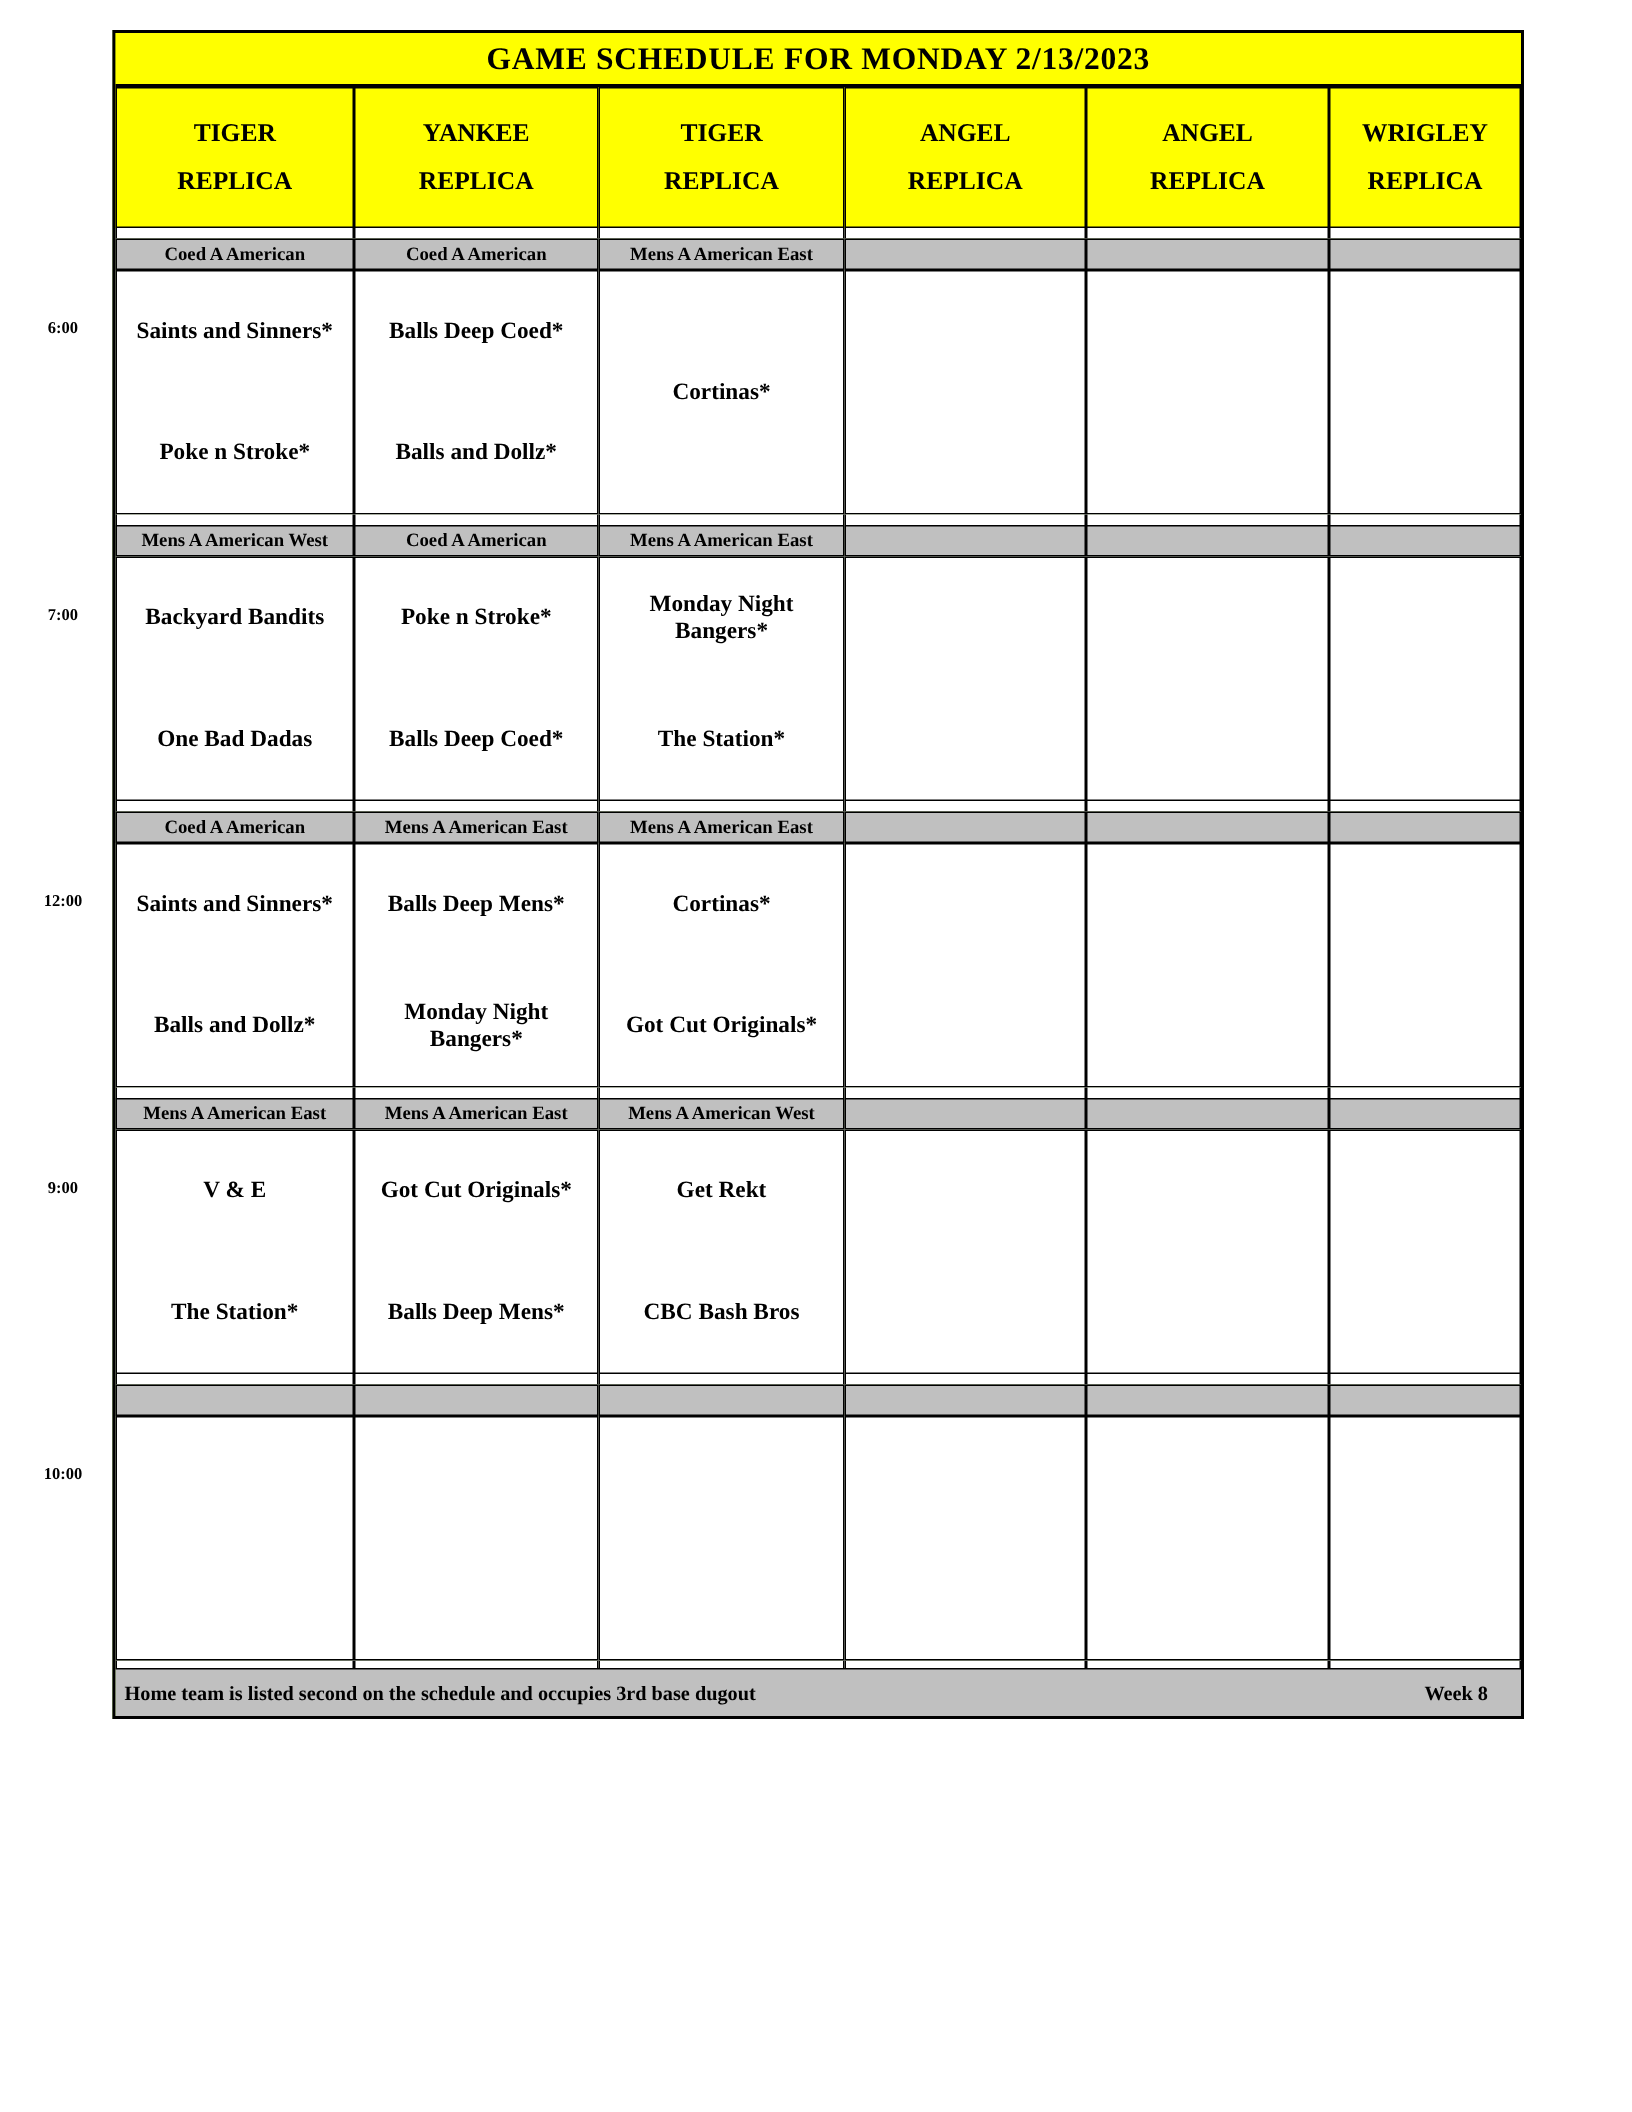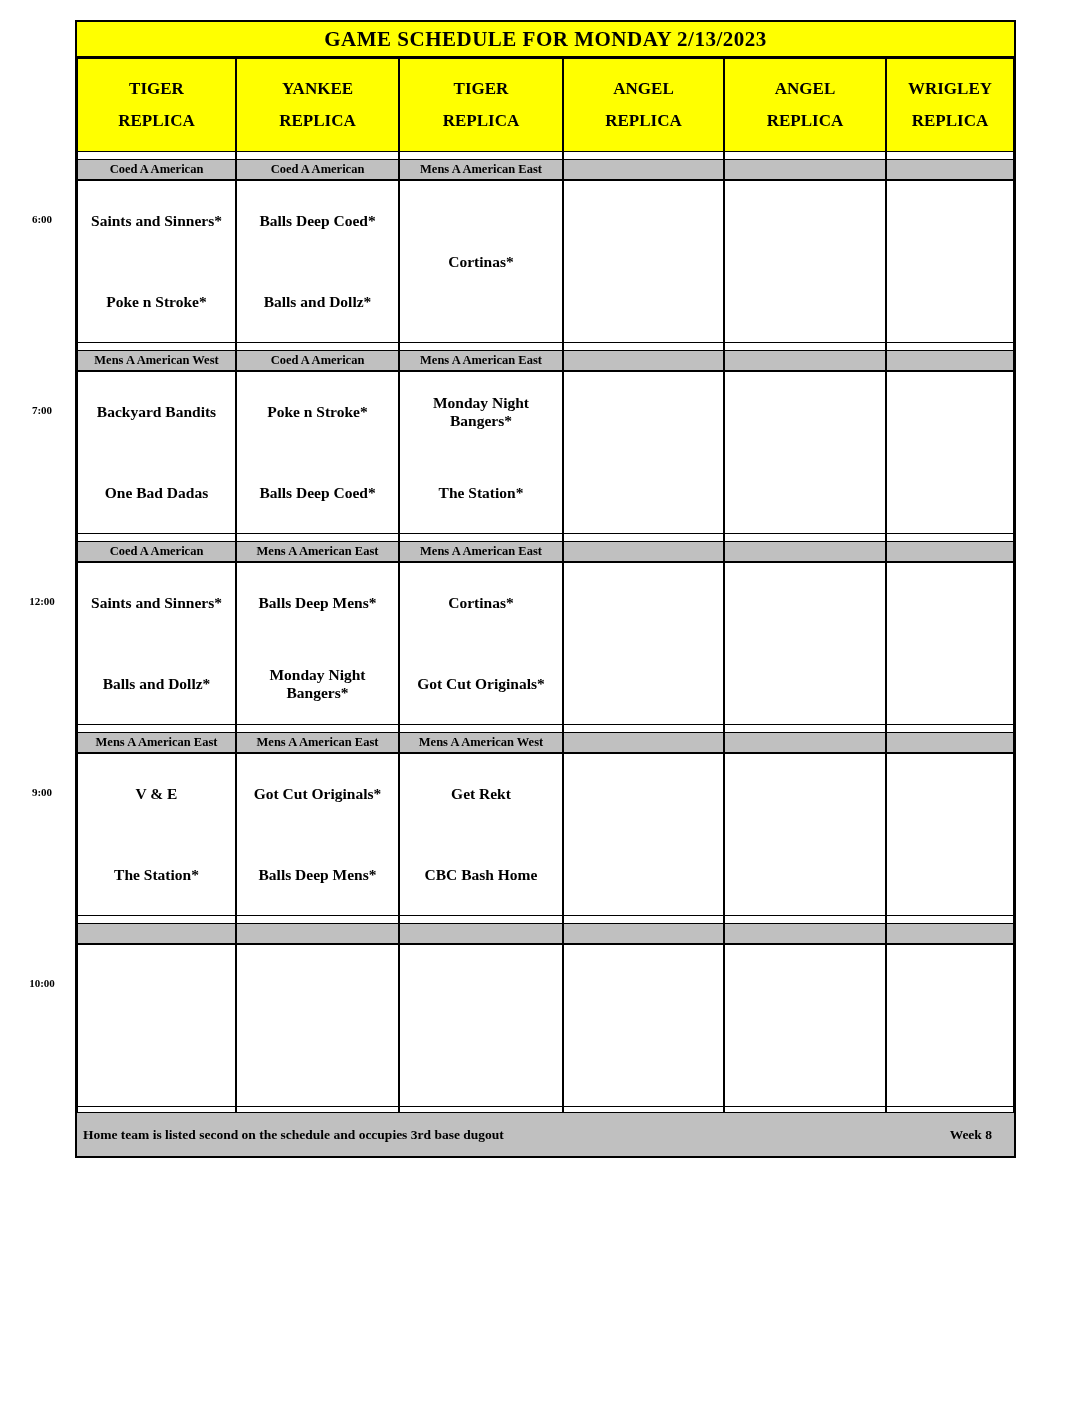--- a/index.html
+++ b/index.html
@@ -48,21 +48,21 @@
   .team{
     flex:1;display:flex;align-items:center;justify-content:center;
     text-align:center;font-size:15.5px;line-height:1.15;padding:0 8px;
   }
   .time-label{
     position:absolute;left:-62px;top:61px;width:54px;
     text-align:center;font-size:11px;
   }
   .footer-gap-cell{height:5px;background:#fff;border-left:1px solid var(--line);border-right:1px solid var(--line);}
   .footer-row{
-    height:44px;background:var(--gray);
+    height:32px;background:var(--gray);
     border-top:1px solid var(--line);
     display:flex;align-items:center;justify-content:space-between;
     font-size:13.5px;padding:0 22px 0 6px;
   }
 </style>
 </head>
 <body>
 
 <div class="table-wrap">
   <div class="title-row">GAME SCHEDULE FOR MONDAY 2/13/2023</div>
@@ -249,21 +249,21 @@
           <div class="game-cell">
             <div class="team">V &amp; E</div>
             <div class="team">The Station*</div>
           </div>
           <div class="game-cell">
             <div class="team">Got Cut Originals*</div>
             <div class="team">Balls Deep Mens*</div>
           </div>
           <div class="game-cell">
             <div class="team">Get Rekt</div>
-            <div class="team">CBC Bash Home</div>
+            <div class="team">CBC Bash Bros</div>
           </div>
           <div class="game-cell">
             <div class="team"></div>
             <div class="team"></div>
           </div>
           <div class="game-cell">
             <div class="team"></div>
             <div class="team"></div>
           </div>
           <div class="game-cell">

